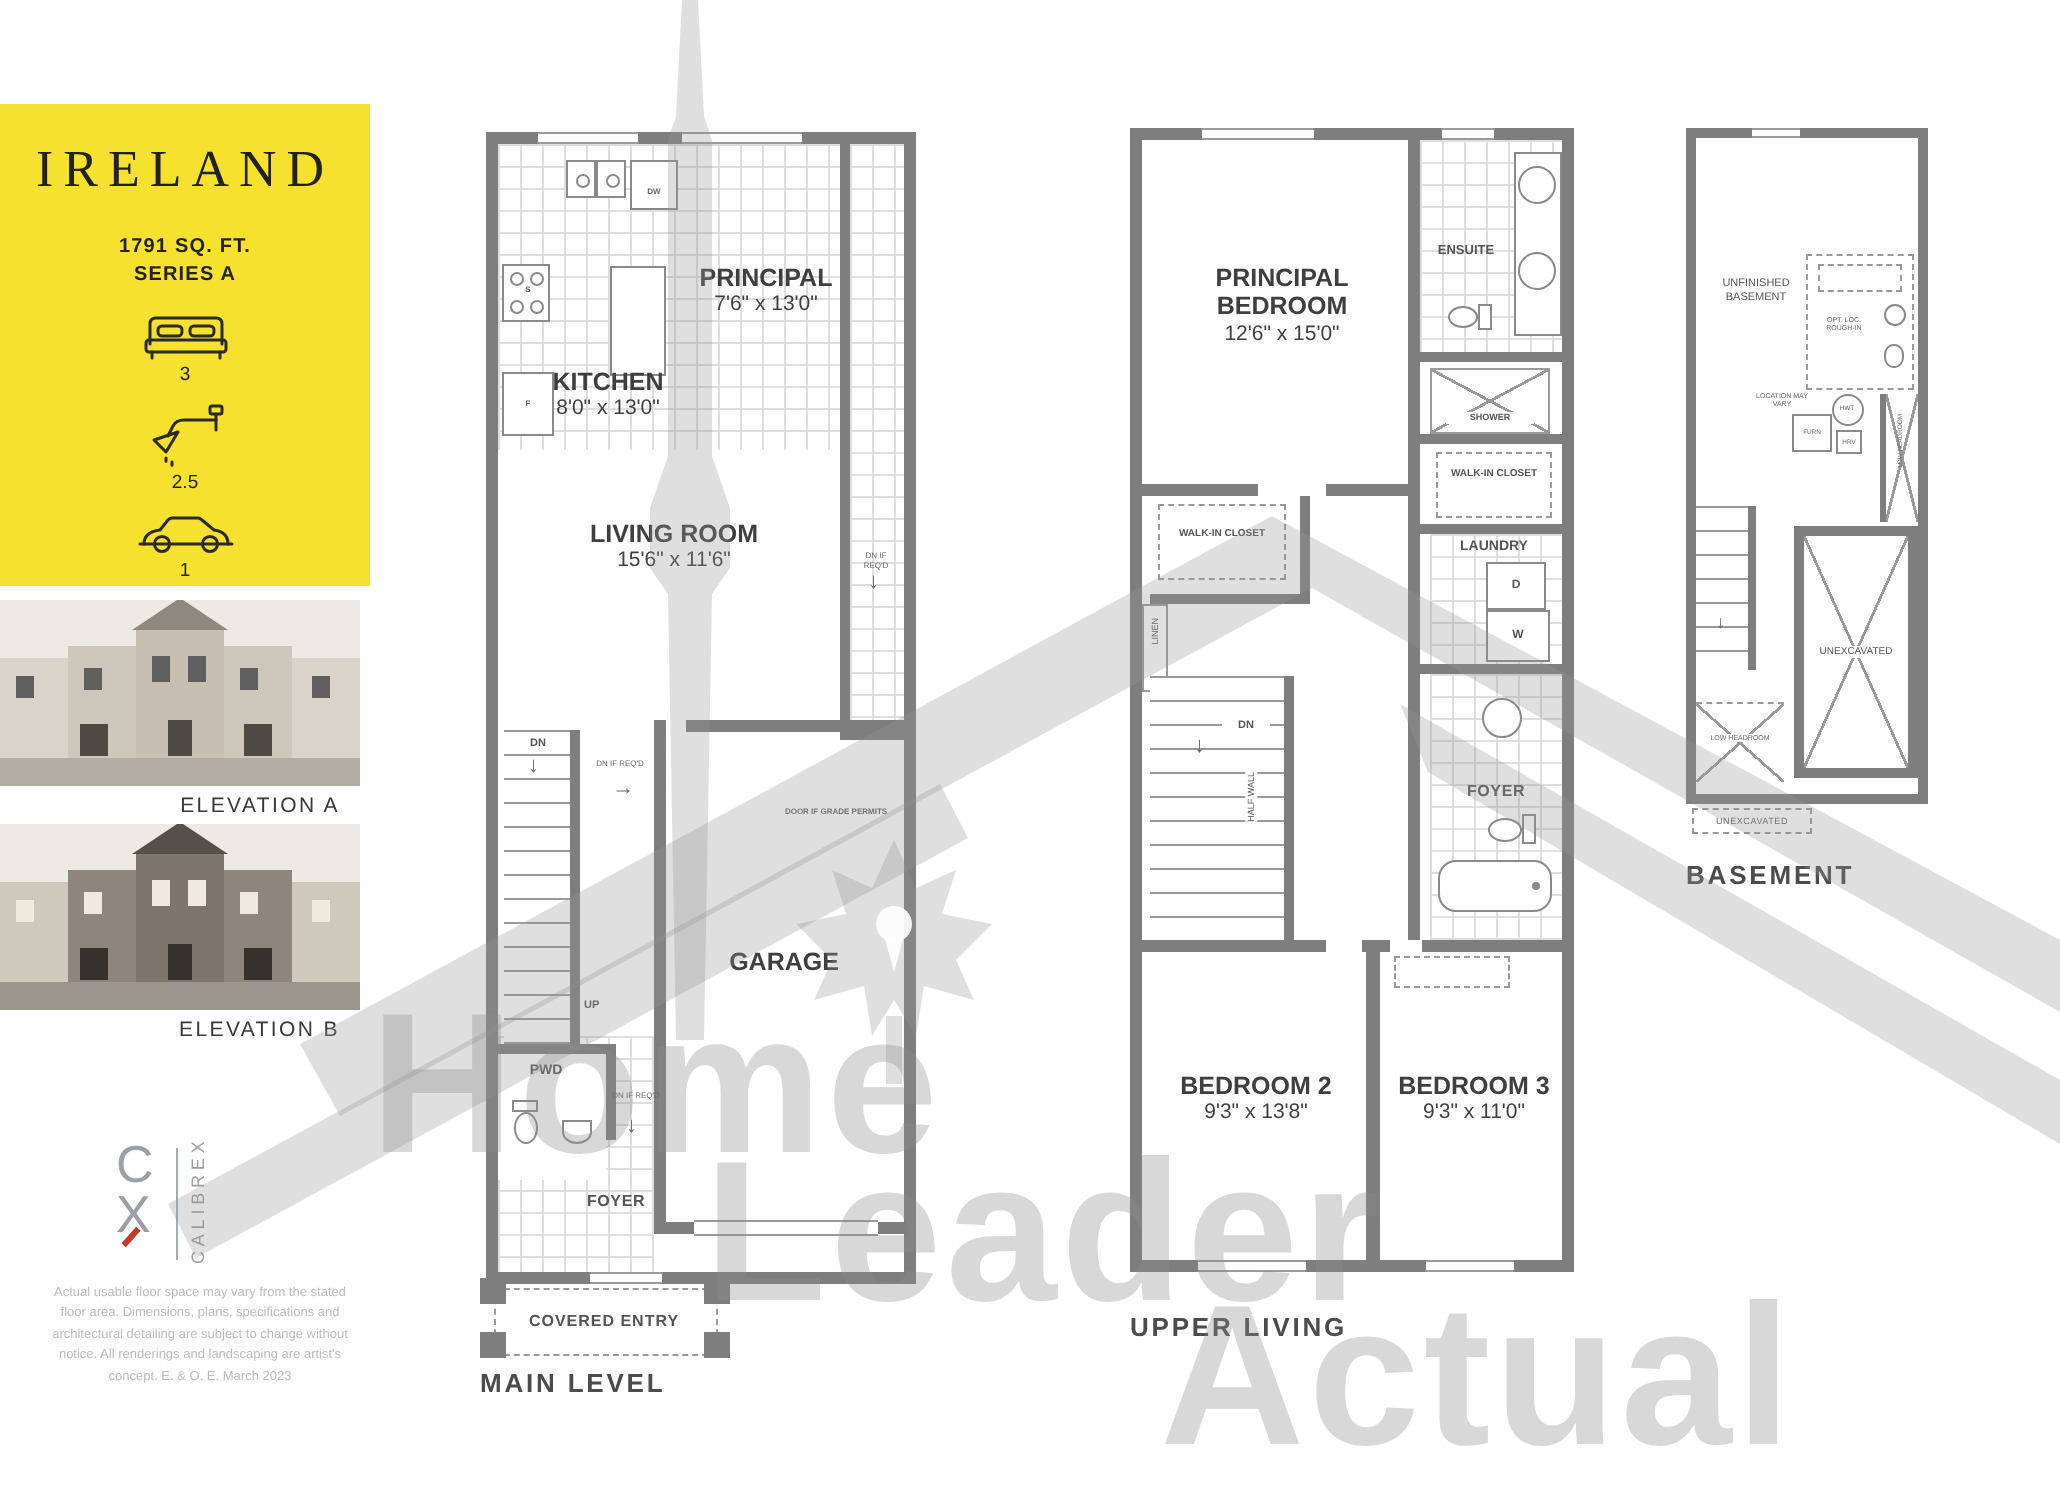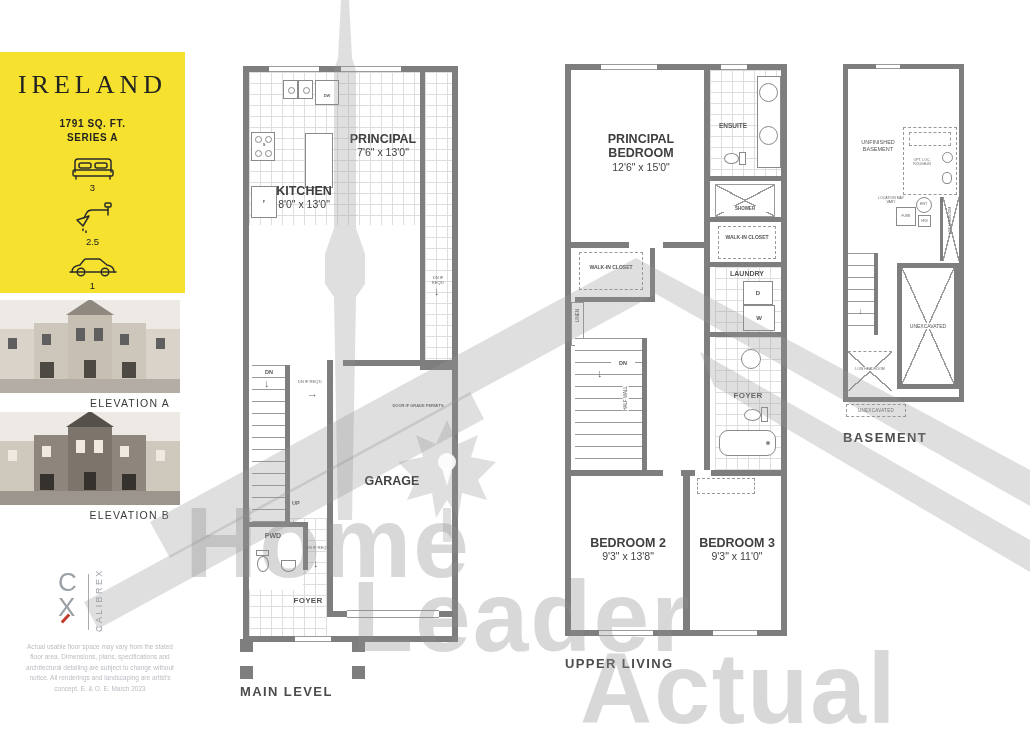--- a/index.html
+++ b/index.html
@@ -174,20 +174,24 @@
     <div class="fix" style="left:56px;top:61px;width:28px;height:55px;border-width:1.6px"></div>
 
     <div class="rl" style="left:78px;top:60px;width:112px">
       <div>PRINCIPAL</div>
       <div class="rd">7'6" x 13'0"</div>
     </div>
     <div class="rl" style="left:1px;top:112px;width:108px">
       <div>KITCHEN</div>
       <div class="rd">8'0" x 13'0"</div>
     </div>
+    <div class="rl" style="left:18px;top:188px;width:140px">
+      <div>LIVING ROOM</div>
+      <div class="rd">15'6" x 11'6"</div>
+    </div>
 
     <div class="w" style="left:94px;top:288px;width:109px;height:6px"></div>
     <div class="w" style="left:78px;top:288px;width:6px;height:257px"></div>
 
     <div class="a stairs" style="left:3px;top:293px;width:38px;height:195px;border-right:5px solid #7e7e7e;box-sizing:border-box"></div>
     <div class="tiny" style="left:8px;top:297px;width:24px;font-size:5.5px">DN</div>
     <div class="arrow" style="left:15px;top:306px">↓</div>
     <div class="tiny" style="left:43px;top:428px;width:20px;font-size:5.5px;text-align:left">UP</div>
 
     <div class="micro" style="left:48px;top:308px;width:26px">DN IF REQ'D</div>
@@ -205,20 +209,23 @@
     <div class="fix" style="left:7px;top:478px;width:13px;height:6px"></div>
     <div class="fix" style="left:8px;top:484px;width:12px;height:16px;border-radius:50%"></div>
     <div class="fix" style="left:32px;top:488px;width:15px;height:12px;border-radius:0 0 50% 50%"></div>
 
     <div class="micro" style="left:56px;top:474px;width:26px">DN IF REQ'D</div>
     <div class="arrow" style="left:64px;top:486px">↓</div>
     <div class="tiny" style="left:20px;top:524px;width:78px;font-size:8px;letter-spacing:.3px">FOYER</div>
     <div class="winGap" style="left:46px;bottom:-6px;width:36px;height:6px"></div>
   </div>
 
+  <div class="dash" style="left:247px;top:644px;width:112px;height:34px">
+    <div class="tiny" style="left:6px;top:11px;width:96px;font-size:8px;letter-spacing:.5px">COVERED ENTRY</div>
+  </div>
   <div class="w" style="left:240px;top:639px;width:13px;height:13px"></div>
   <div class="w" style="left:352px;top:639px;width:13px;height:13px"></div>
   <div class="w" style="left:240px;top:666px;width:13px;height:13px"></div>
   <div class="w" style="left:352px;top:666px;width:13px;height:13px"></div>
   <div class="lvl" style="left:240px;top:684px">MAIN LEVEL</div>
 
   <div class="plan" style="left:565px;top:64px;width:210px;height:560px">
 
     <div class="winGap" style="left:30px;top:-6px;width:56px;height:6px"></div>
     <div class="winGap" style="left:150px;top:-6px;width:26px;height:6px"></div>

